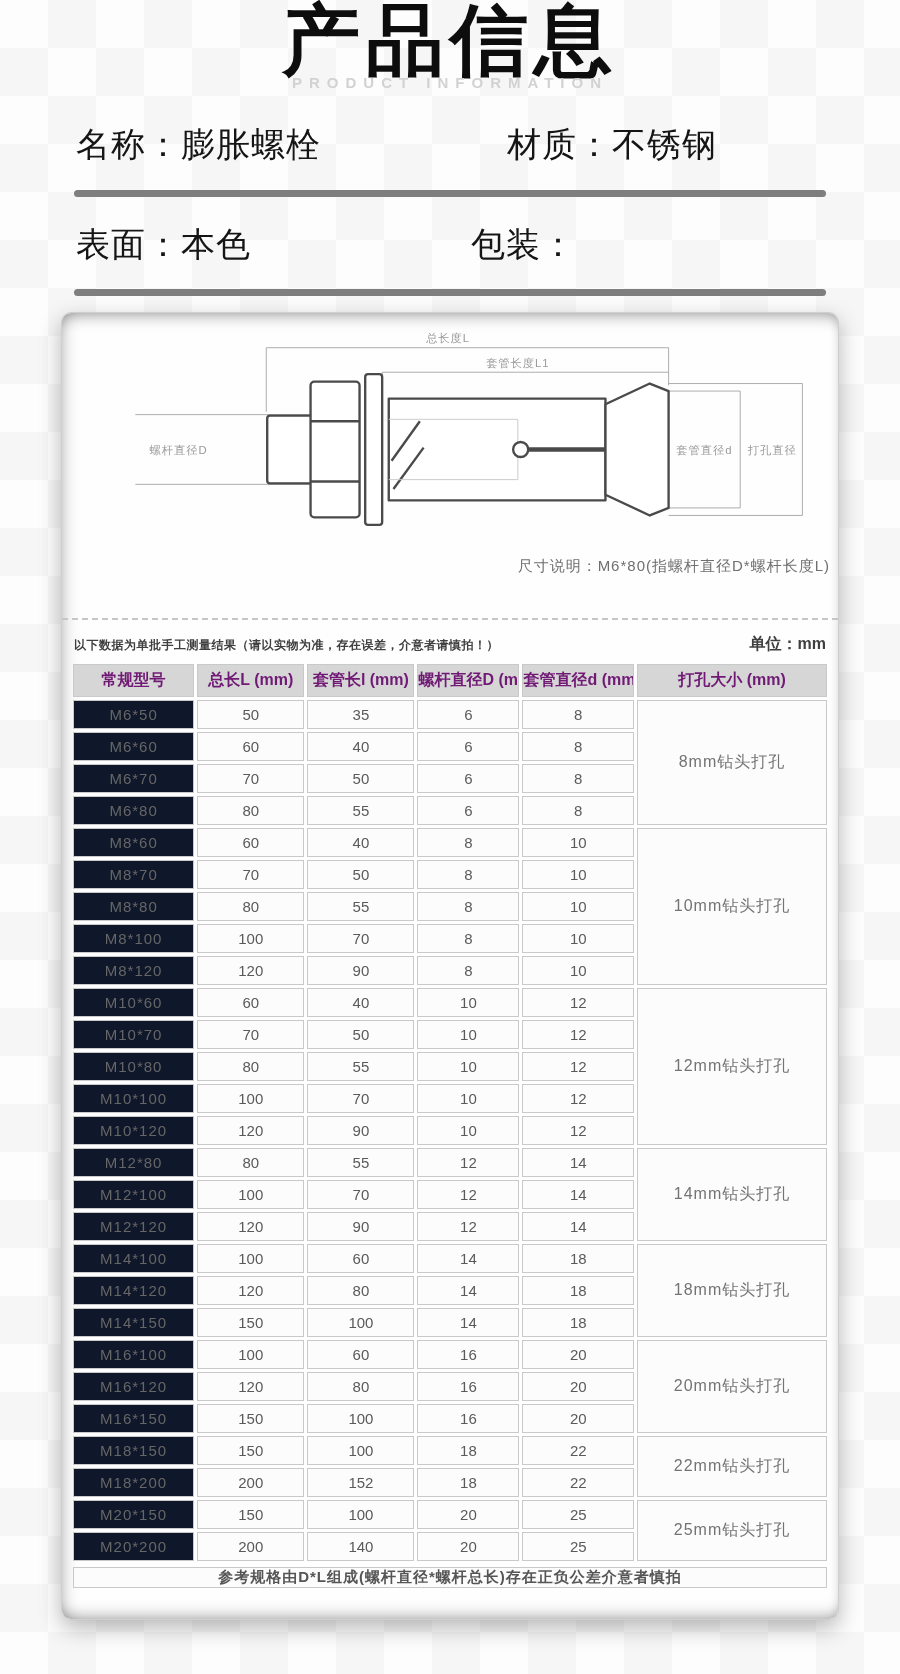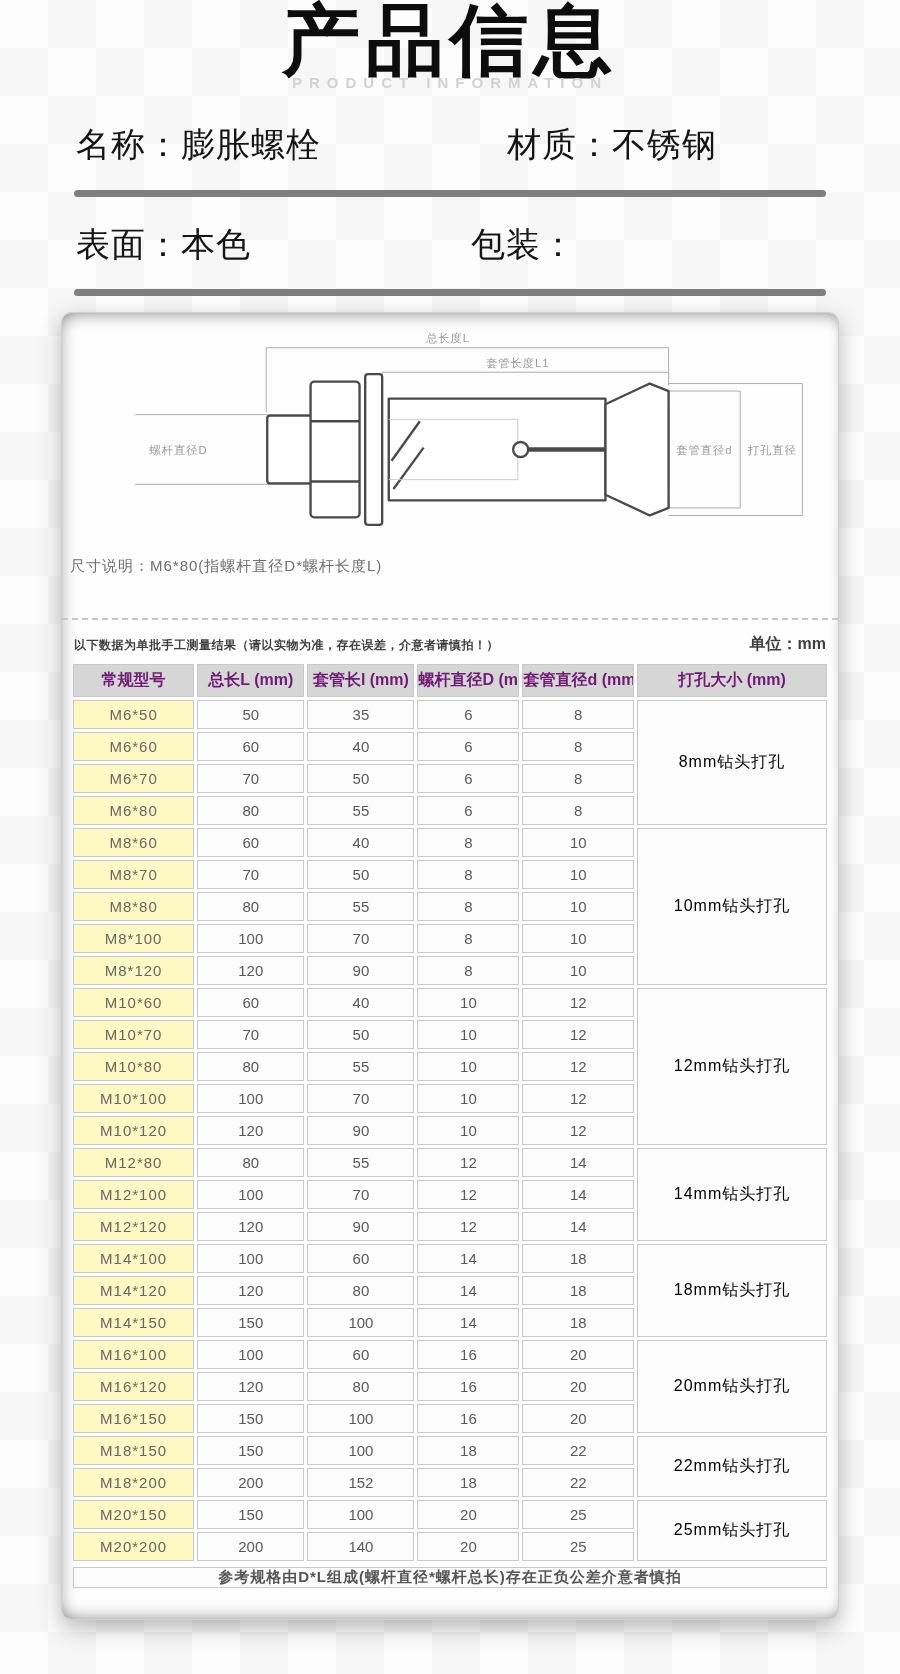--- a/index.html
+++ b/index.html
@@ -77,21 +77,21 @@
       0 8px 22px rgba(0,0,0,0.28),
       inset 0 14px 16px -12px rgba(0,0,0,0.38),
       inset 14px 0 16px -12px rgba(0,0,0,0.22),
       inset -6px 0 14px -10px rgba(0,0,0,0.18),
       inset 0 -14px 16px -12px rgba(0,0,0,0.34);
     padding: 14px 8px 10px 8px;
   }
   .diagram-wrap { text-align: center; }
   .diagram-svg { width: 720px; height: 212px; }
   .diagram-caption {
-    text-align: left;
+    text-align: right;
     font-size: 15px;
     color: #6f6f6f;
     margin-top: 14px;
     letter-spacing: 1px;
   }
   .dashed-sep {
     border-top: 2px dashed #c6c6c6;
     margin: 42px -8px 14px -8px;
   }
   .table-note-row {
@@ -136,27 +136,27 @@
     height: 33px;
     letter-spacing: 0;
   }
   table.spec td {
     background: #fcfcfc;
     color: #5a5a5a;
     font-size: 15px;
     height: 29px;
   }
   table.spec td.model {
-    background: #fef9c3;
+    background: #0f172a;
     color: #666;
     letter-spacing: 1px;
   }
   table.spec td.drill {
     font-size: 16px;
-    color: #000000;
+    color: #737373;
     background: #fcfcfc;
     letter-spacing: 1px;
   }
   .table-footer {
     margin: 3px 3px 0 3px;
     border: 1px solid #c9c9c9;
     background: #fcfcfc;
     text-align: center;
     font-size: 15px;
     font-weight: 700;

